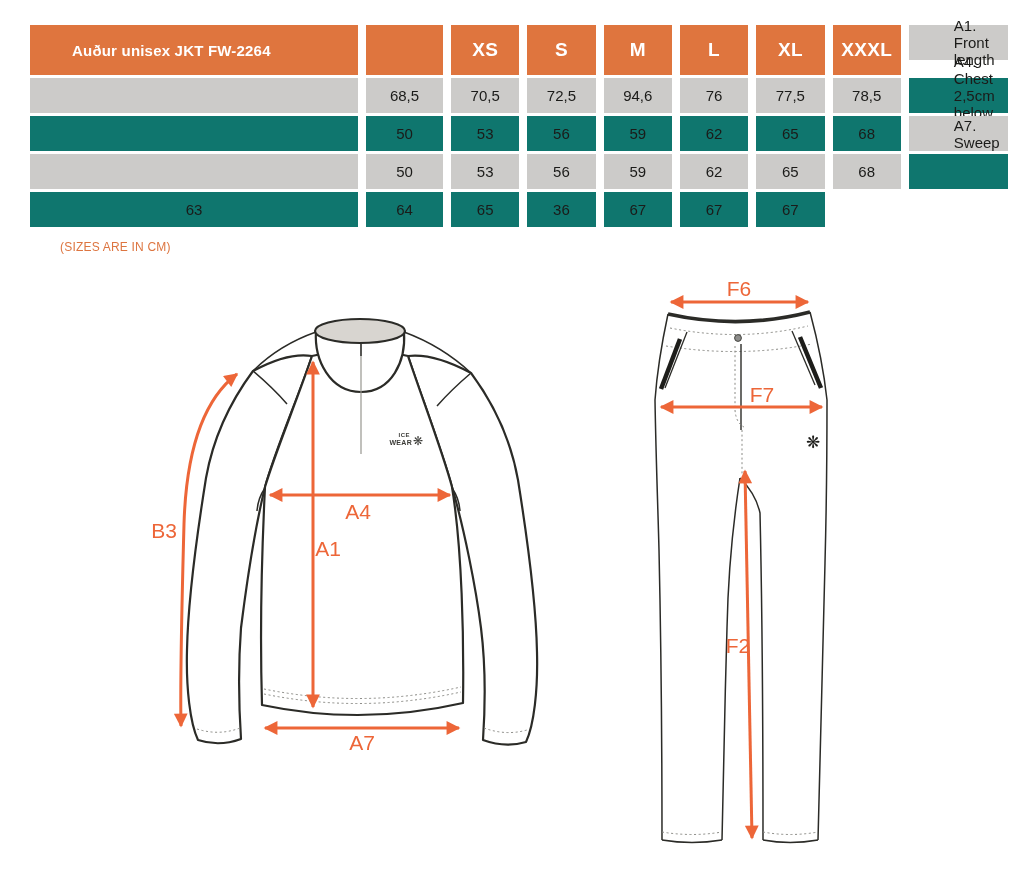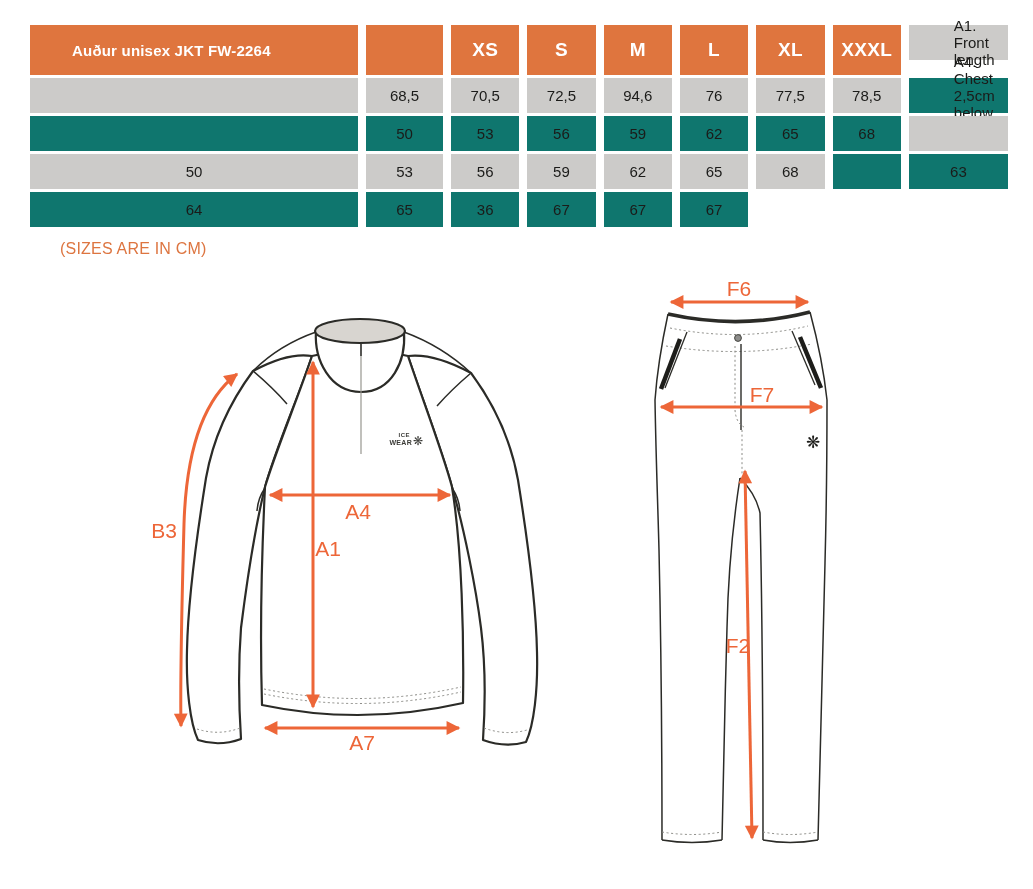--- a/index.html
+++ b/index.html
@@ -18,21 +18,21 @@
     font-size:15px;color:#1b1b19;}
   .head{background:#DF753E;color:#ffffff;font-weight:bold;height:50px;font-size:19px;letter-spacing:.3px;}
   .title-cell{justify-content:flex-start;padding-left:42px;font-size:15px;letter-spacing:.2px;}
   .data{height:35px;}
   .label-cell{justify-content:flex-start;padding-left:45px;}
   .r-dark{background:#cccbc9;}
   .r-light{background:#0f766e;}
   
   .note{
     position:absolute;left:60px;top:240px;color:#DD7540;
-    font-size:16px;letter-spacing:.2px;
+    font-size:12px;letter-spacing:.2px;
   }
   
   .jacket-svg{position:absolute;left:140px;top:298px;}
   .pants-svg{position:absolute;left:640px;top:280px;}
   svg text.meas{
     font-family:"Liberation Sans", sans-serif;font-size:21px;fill:#ED6638;
   }
   svg text.logo{
     font-family:"Liberation Sans", sans-serif;font-weight:bold;fill:#3a3a36;
   }
@@ -68,20 +68,21 @@
   <div class="cell data r-light label-cell">A4. Chest 2,5cm below armhole</div>
   <div class="cell data r-light"></div>
   <div class="cell data r-light">50</div>
   <div class="cell data r-light">53</div>
   <div class="cell data r-light">56</div>
   <div class="cell data r-light">59</div>
   <div class="cell data r-light">62</div>
   <div class="cell data r-light">65</div>
   <div class="cell data r-light">68</div>
 
+  <div class="cell data r-dark label-cell">A7. Sweep</div>
   <div class="cell data r-dark"></div>
   <div class="cell data r-dark">50</div>
   <div class="cell data r-dark">53</div>
   <div class="cell data r-dark">56</div>
   <div class="cell data r-dark">59</div>
   <div class="cell data r-dark">62</div>
   <div class="cell data r-dark">65</div>
   <div class="cell data r-dark">68</div>
 
   <div class="cell data r-light"></div>

